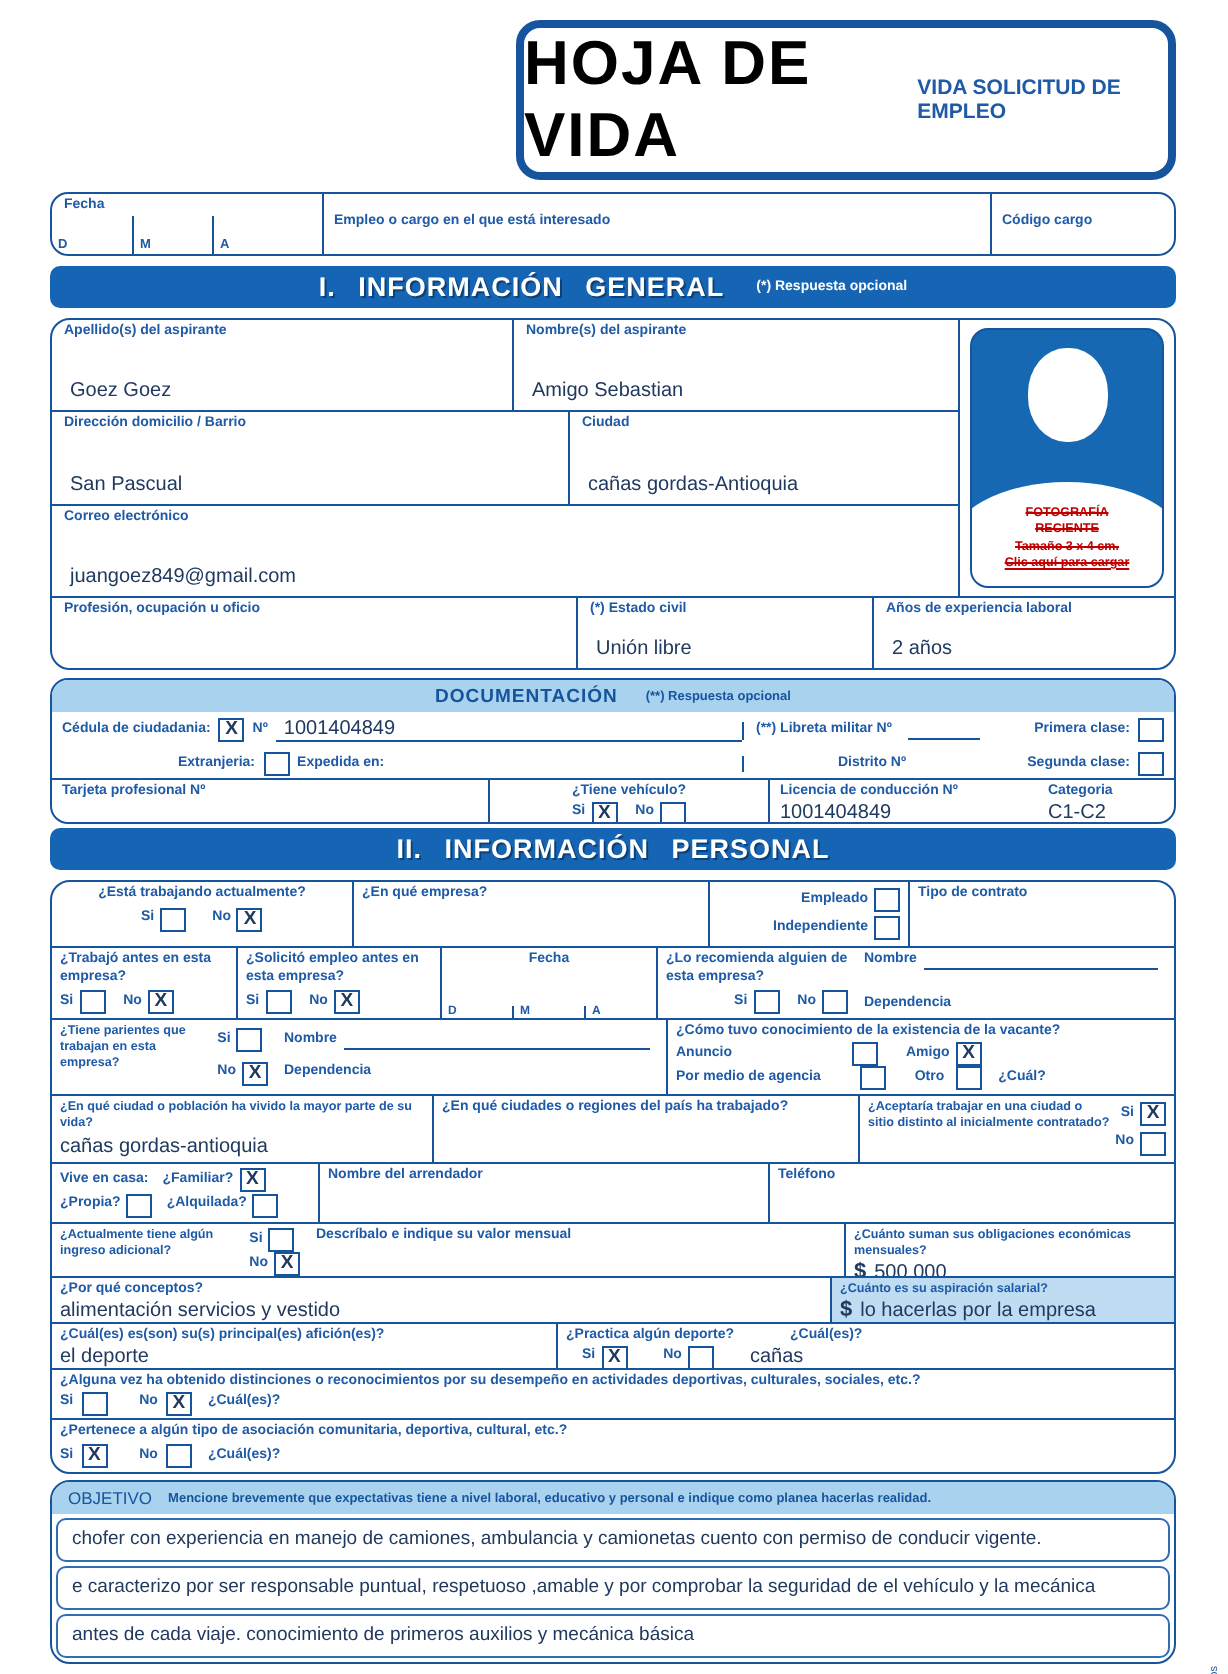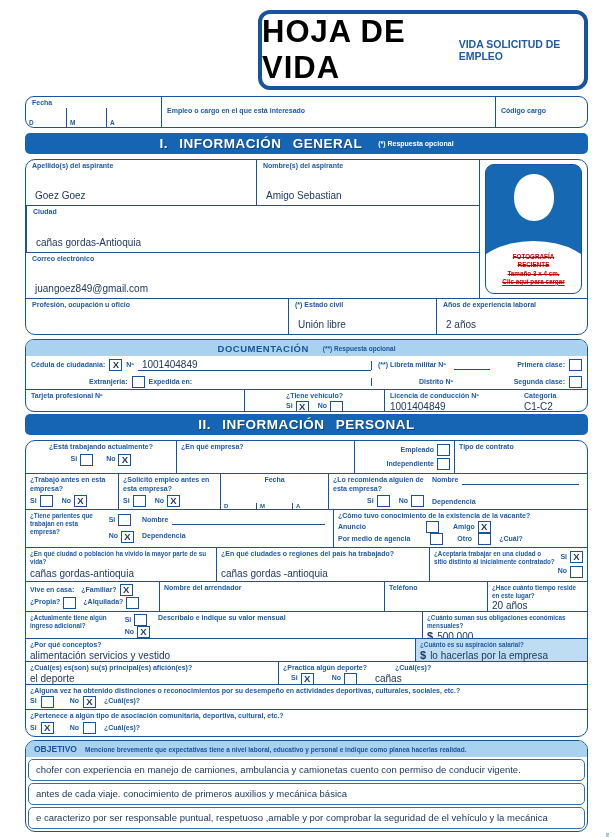--- a/index.html
+++ b/index.html
@@ -60,21 +60,21 @@
   .r{display:flex;border-top:1.2px solid #17549E;flex:none}
   .r:first-child{border-top:none}
   .c{padding:2px 4px;display:flex;flex-direction:column}
   .sino{display:flex;align-items:center;gap:3px}
   .qv{display:flex;flex-direction:column;justify-content:space-between}
   .hl{background:#BFDDF2}
   .dollar{font-size:11px;font-weight:bold;color:#20395F}
   
   .obj{left:25px;top:740px;width:563px;height:92px;border:1.6px solid #17549E;border-radius:10px;overflow:hidden;display:flex;flex-direction:column}
   .obj-head{height:16px;background:#A9D2EE;display:flex;align-items:center;gap:8px;padding:0 8px;flex:none}
-  .obj-head .ot{font-size:8.5px;font-weight:bold;color:#17549E}
+  .obj-head .ot{font-size:8.5px;font-weight:normal;color:#17549E}
   .obj-head .od{font-size:6.5px;font-weight:bold;color:#17549E}
   .obj-line{flex:1;margin:2px 2px 0 2px;border:1.1px solid #2F6DB5;border-radius:5px;display:flex;align-items:center;padding:4px 7px}
   .obj-line:last-child{margin-bottom:2px}
   .obj-line .val{font-size:9.5px}
   
   .fineprint{position:absolute;right:4px;bottom:4px;transform-origin:100% 100%;transform:rotate(-90deg);font-size:5.5px;color:#1F5AA6;white-space:nowrap}
 </style>
 </head>
 <body>
 
@@ -112,20 +112,24 @@
         <div class="fcell" style="width:230px">
           <span class="lbl">Apellido(s) del aspirante</span>
           <span class="val">Goez Goez</span>
         </div>
         <div class="fcell bl" style="flex:1">
           <span class="lbl">Nombre(s) del aspirante</span>
           <span class="val">Amigo Sebastian</span>
         </div>
       </div>
       <div class="s1row">
+        <div class="fcell" style="width:258px">
+          <span class="lbl">Dirección domicilio / Barrio</span>
+          <span class="val">San Pascual</span>
+        </div>
         <div class="fcell bl" style="flex:1">
           <span class="lbl">Ciudad</span>
           <span class="val">cañas gordas-Antioquia</span>
         </div>
       </div>
       <div class="s1row">
         <div class="fcell" style="width:275px">
           <span class="lbl">Correo electrónico</span>
           <span class="val">juangoez849@gmail.com</span>
         </div>
@@ -339,21 +343,20 @@
     </div>
   </div>
 
   <div class="r" style="height:34px">
     <div class="c qv" style="width:190px">
       <span class="lbl sm">¿En qué ciudad o población ha vivido la mayor parte de su vida?</span>
       <span class="val">cañas gordas-antioquia</span>
     </div>
     <div class="c bl qv" style="width:213px">
       <span class="lbl">¿En qué ciudades o regiones del país ha trabajado?</span>
-      <span class="val">cañas gordas -antioquia</span>
     </div>
     <div class="c bl" style="flex:1;flex-direction:row;gap:2px">
       <span class="lbl sm" style="flex:1">¿Aceptaría trabajar en una ciudad o sitio distinto al inicialmente contratado?</span>
       <span style="display:flex;flex-direction:column;justify-content:space-around;align-items:flex-end">
         <span class="sino">
           <span class="lbl">Si</span>
           <span class="cb">X</span>
         </span>
         <span class="sino">
           <span class="lbl">No</span>
@@ -377,24 +380,20 @@
         <span class="cb"></span>
       </span>
     </div>
     <div class="c bl" style="width:225px">
       <span class="lbl">Nombre del arrendador</span>
       <span class="val"></span>
     </div>
     <div class="c bl" style="width:103px">
       <span class="lbl">Teléfono</span>
       <span class="val"></span>
-    </div>
-    <div class="c bl qv" style="flex:1">
-      <span class="lbl sm">¿Hace cuánto tiempo reside en este lugar?</span>
-      <span class="val">20 años</span>
     </div>
   </div>
 
   <div class="r" style="height:27px">
     <div class="c" style="width:128px;flex-direction:row;gap:3px">
       <span class="lbl sm" style="flex:1">¿Actualmente tiene algún ingreso adicional?</span>
       <span style="display:flex;flex-direction:column;justify-content:space-around">
         <span class="sino">
           <span class="lbl">Si</span>
           <span class="cb"></span>
@@ -483,20 +482,20 @@
 
 <div class="abs obj">
   <div class="obj-head">
     <span class="ot">OBJETIVO</span>
     <span class="od">Mencione brevemente que expectativas tiene a nivel laboral, educativo y personal e indique como planea hacerlas realidad.</span>
   </div>
   <div class="obj-line">
     <span class="val">chofer con experiencia en manejo de camiones, ambulancia y camionetas cuento con permiso de conducir vigente.</span>
   </div>
   <div class="obj-line">
+    <span class="val">e caracterizo por ser responsable puntual, respetuoso ,amable  y por comprobar la seguridad de el vehículo  y la mecánica</span>
+  </div>
+  <div class="obj-line">
     <span class="val">antes de cada viaje. conocimiento de primeros auxilios y mecánica básica</span>
   </div>
-  <div class="obj-line">
-    <span class="val">e caracterizo por ser responsable puntual, respetuoso ,amable  y por comprobar la seguridad de el vehículo  y la mecánica</span>
-  </div>
 </div>
 
 <div class="fineprint">© LIBRE Permitida toda reproducción, publicación, modificación. Todo sin fines lucrativos</div>
 
 </body></html>

